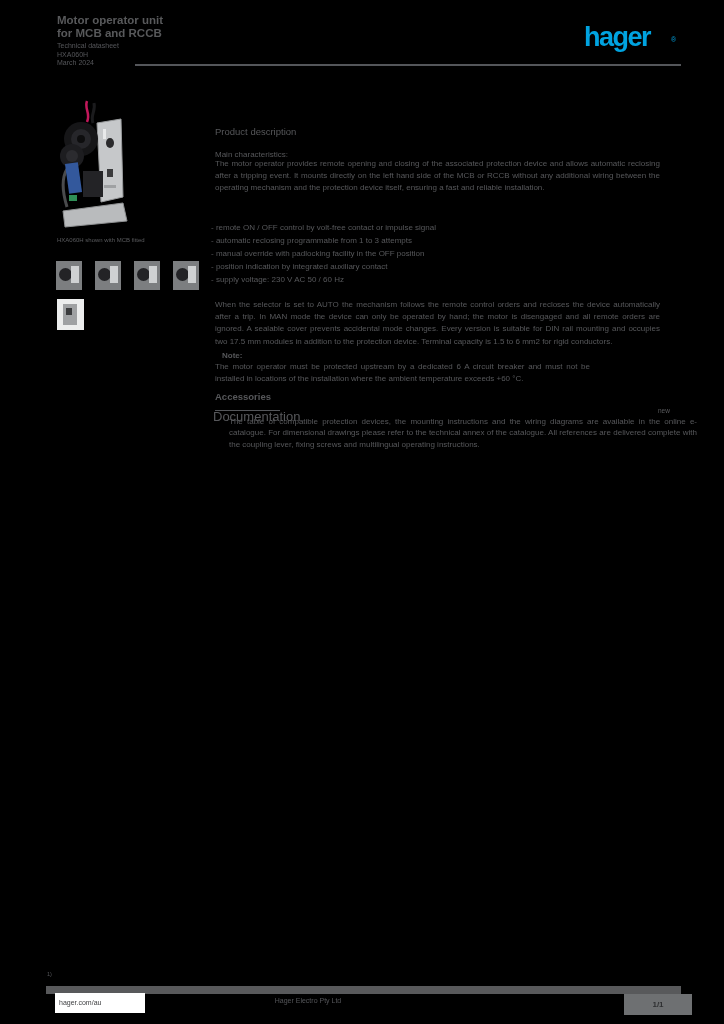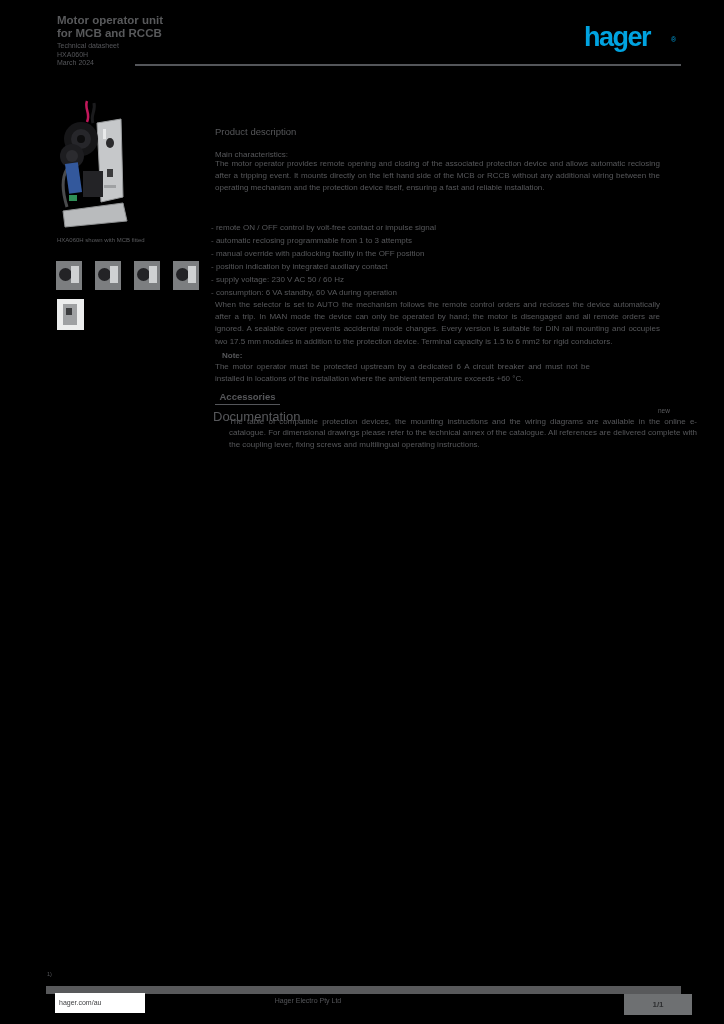--- a/index.html
+++ b/index.html
@@ -33,21 +33,21 @@
   .sec1    { left:215px; top:126px; font-size:9.5px; font-weight:normal; color:#56575a; }
   .intro   { left:215px; top:150px; font-size:8px; color:#57585b; }
   .para    { font-size:8px; line-height:12.2px; text-align:justify; color:#57585b; }
   .para1   { left:215px; top:158px; width:445px; }
   .para2   { left:215px; top:196px; width:445px; }
   .bullets { left:211px; top:221px; width:449px; font-size:8px; line-height:13px; color:#57585b; }
   .para3   { left:215px; top:299px; width:445px; }
   .note-h  { left:222px; top:351px; font-size:8px; font-weight:bold; color:#56575a; }
   .note    { left:215px; top:361px; width:375px; font-size:8px; line-height:12px; text-align:justify; color:#57585b; }
   .sec2    { left:215px; top:391px; font-size:9.5px; font-weight:bold; color:#56575a;
-             border-bottom:1px solid #54565a; padding-bottom:2px; min-width:65px;text-align:center; }
+             border-bottom:1px solid #54565a; padding-bottom:8px; min-width:65px; }
   .dl-label{ left:213px; top:409px; font-size:13px; color:#57585b; }
   .new-flag{ left:658px; top:407px; font-size:6.5px; color:#5a5b5e; }
   .para4   { left:213px; top:416px; width:468px; font-size:8px; line-height:11.3px; text-align:justify; color:#57585b;margin-left:16px; }
 
   
   .fn      { left:47px; top:971px; font-size:5.5px; color:#55565a; }
   .fbar    { left:46px; top:986px; width:635px; height:8px; background:#58595b; }
   .fwhite  { left:55px; top:993px; width:90px; height:20px; background:#ffffff; color:#3c3d3f;
              font-size:7px; line-height:20px; padding-left:4px; }
   .fcenter { left:218px; top:997px; width:180px; text-align:center; font-size:7px; color:#55565a; }
@@ -120,21 +120,20 @@
 
   <div class="abs sec1">Product description</div>
   <div class="abs intro">Main characteristics:</div>
   <p class="abs para para1">The motor operator provides remote opening and closing of the associated protection device and allows automatic reclosing after a tripping event. It mounts directly on the left hand side of the MCB or RCCB without any additional wiring between the operating mechanism and the protection device itself, ensuring a fast and reliable installation.</p>
   <div class="abs bullets">
       <div>- remote ON / OFF control by volt-free contact or impulse signal</div>
       <div>- automatic reclosing programmable from 1 to 3 attempts</div>
       <div>- manual override with padlocking facility in the OFF position</div>
       <div>- position indication by integrated auxiliary contact</div>
       <div>- supply voltage: 230 V AC 50 / 60 Hz</div>
-      <div>- consumption: 6 VA standby, 60 VA during operation</div>
     </div>
   <p class="abs para para3">When the selector is set to AUTO the mechanism follows the remote control orders and recloses the device automatically after a trip. In MAN mode the device can only be operated by hand; the motor is disengaged and all remote orders are ignored. A sealable cover prevents accidental mode changes. Every version is suitable for DIN rail mounting and occupies two 17.5 mm modules in addition to the protection device. Terminal capacity is 1.5 to 6 mm2 for rigid conductors.</p>
   <div class="abs note-h">Note:</div>
   <p class="abs note">The motor operator must be protected upstream by a dedicated 6 A circuit breaker and must not be installed in locations of the installation where the ambient temperature exceeds +60 °C.</p>
   <div class="abs sec2">Accessories</div>
   <div class="abs dl-label">Documentation</div>
   <div class="abs new-flag">new</div>
   <p class="abs para4 para">The table of compatible protection devices, the mounting instructions and the wiring diagrams are available in the online e-catalogue. For dimensional drawings please refer to the technical annex of the catalogue. All references are delivered complete with the coupling lever, fixing screws and multilingual operating instructions.</p>
 
   <div class="abs fn">1)</div>

